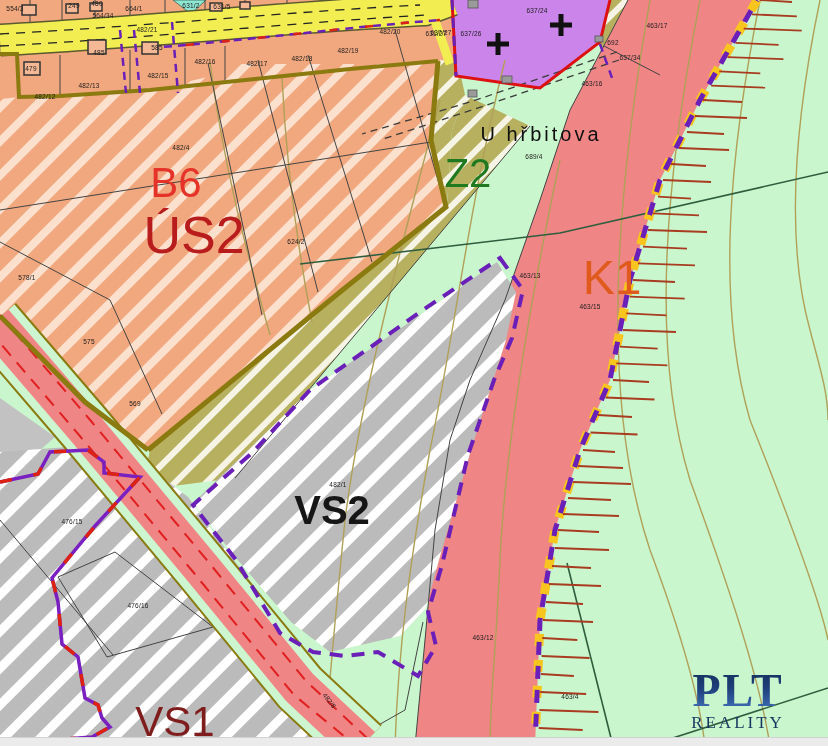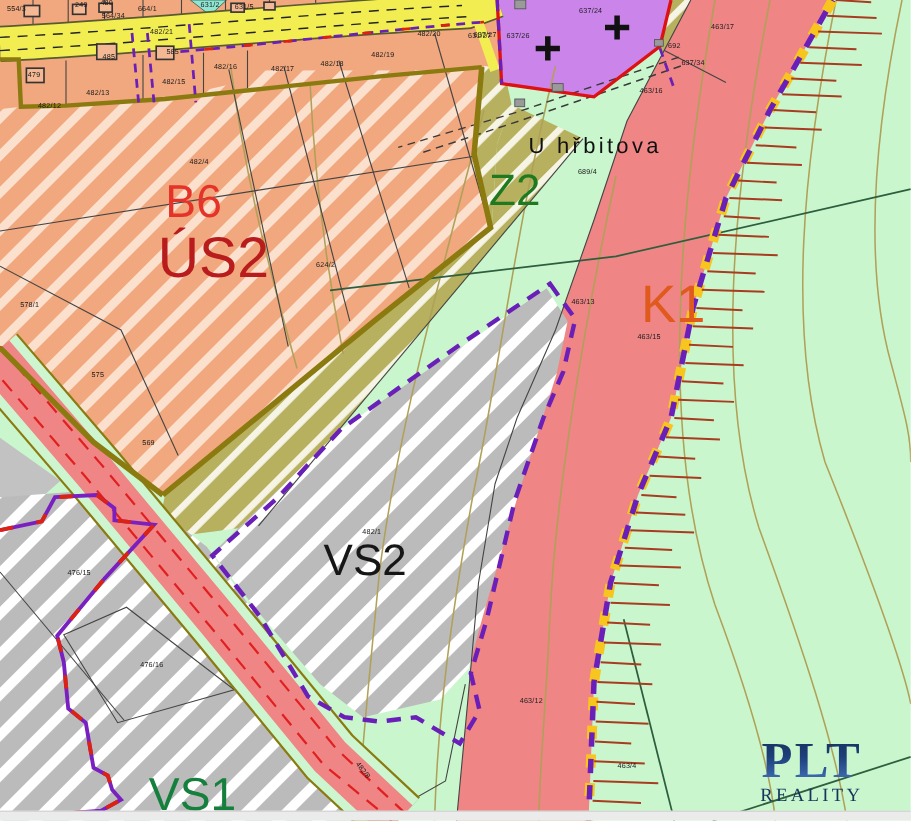--- a/index.html
+++ b/index.html
@@ -265,22 +265,22 @@
       <div class="plabel" style="left: 338px; top: 485px;">482/1</div>
       <div class="plabel" style="left: 483px; top: 638px;">463/12</div>
       <div class="plabel" style="left: 570px; top: 697px;">463/4</div>
       <div class="plabel" style="left: 72px; top: 522px;">476/15</div>
       <div class="plabel" style="left: 138px; top: 606px;">476/16</div>
       <div class="plabel" style="left: 329px; top: 701px; transform: translate(-50%, -50%) rotate(52deg);">482/8</div>
       <div class="zlabel" style="left: 176px; top: 183px; color: rgb(230, 51, 41); font-size: 42px;">B6</div>
       <div class="zlabel" style="left: 194px; top: 235px; color: #b91c1c; font-size: 52px;">ÚS2</div>
       <div class="zlabel" style="left: 468px; top: 173px; color: rgb(31, 122, 31); font-size: 40px;">Z2</div>
       <div class="zlabel" style="left: 612px; top: 278px; color: rgb(224, 90, 30); font-size: 48px;">K1</div>
-      <div class="zlabel" style="left: 332px; top: 510px; color: rgb(22, 22, 22); font-size: 40px;">VS2</div>
-      <div class="zlabel" style="left: 175px; top: 722px; color: #15803d; font-size: 42px;">VS1</div>
+      <div class="zlabel" style="left: 332px; top: 510px; color: rgb(22, 22, 22); font-size: 40px; font-weight: bold;">VS2</div>
+      <div class="zlabel" style="left: 175px; top: 722px; color: #7f1d1d; font-size: 42px;">VS1</div>
     </div>
 
 <div class="place-label" id="place-label" style="left: 523px; top: 134px; font-size: 20px; color: rgb(16, 16, 16); margin-left: 18px;">U hřbitova</div>
 
 <div id="watermark">
   <div id="wm-brand">PLT</div>
   <div id="wm-sub">REALITY</div>
 </div>
 
 <div id="bottom-bar"></div>

